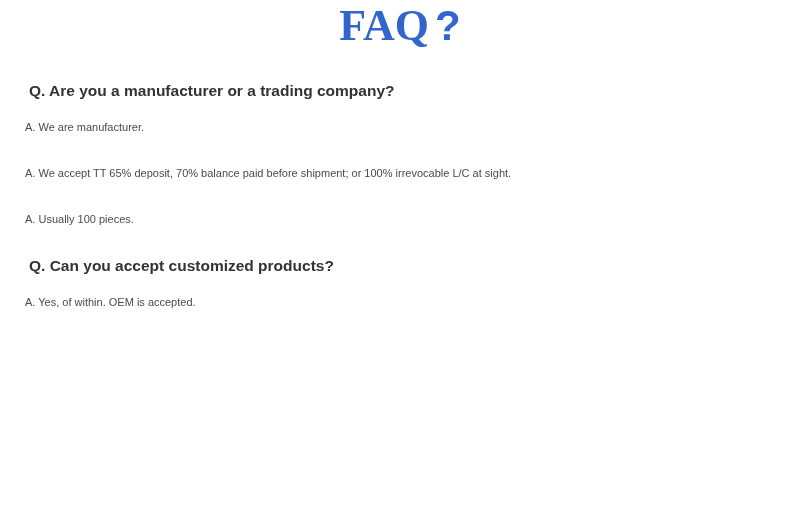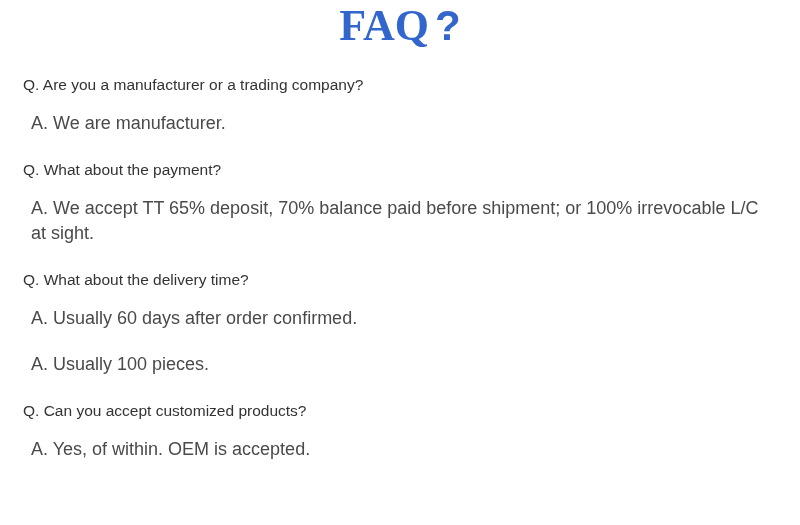--- a/index.html
+++ b/index.html
@@ -51,57 +51,52 @@
   }
   .faq-item {
     margin: 0 0 21px 0;
   }
   .faq-item:last-child {
     margin-bottom: 0;
   }
   .faq-q {
     font-size: 15.5px;
     line-height: 25px;
-    font-weight: normal;
+    font-weight: bold;
     color: #333333;
-    margin: 6px;
+    margin: 12px;
   }
   .faq-a {
-    font-size: 18px;
+    font-size: 11px;
     line-height: 25px;
     font-weight: normal;
     color: #4a4a4a;
-    margin: 14px;
+    margin: 8px;
   }
 </style>
 </head>
 <body>
 
 <div class="page">
 
   <div class="faq-title">
     <span>FAQ</span><span class="q-mark">?</span>
   </div>
 
   <div class="faq-list">
 
     <div class="faq-item">
       <p class="faq-q">Q. Are you a manufacturer or a trading company?</p>
       <p class="faq-a">A. We are manufacturer.</p>
     </div>
 
     <div class="faq-item">
-      <p class="faq-q">Q. What about the payment?</p>
       <p class="faq-a">A. We accept TT 65% deposit, 70% balance paid before shipment; or 100% irrevocable L/C at sight.</p>
     </div>
 
-    <div class="faq-item">
-      <p class="faq-q">Q. What about the delivery time?</p>
-      <p class="faq-a">A. Usually 60 days after order confirmed.</p>
-    </div>
 
     <div class="faq-item">
       <p class="faq-a">A. Usually 100 pieces.</p>
     </div>
 
 
     <div class="faq-item">
       <p class="faq-q">Q. Can you accept customized products?</p>
       <p class="faq-a">A. Yes, of within. OEM is accepted.</p>
     </div>

